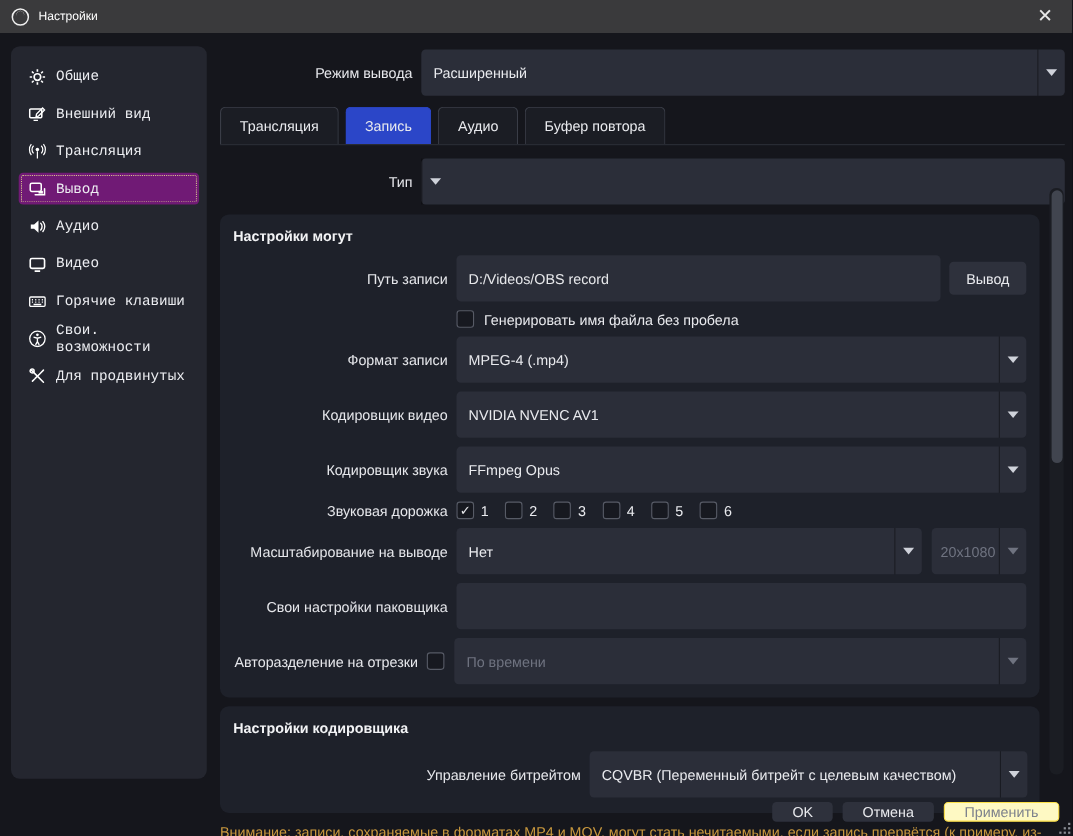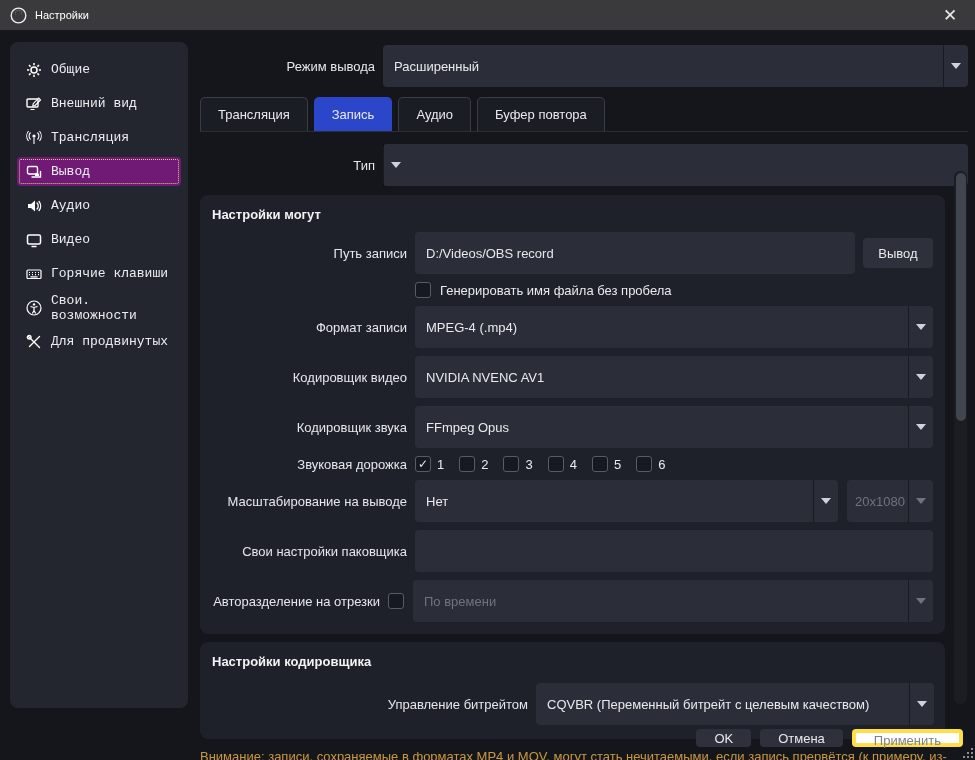--- a/index.html
+++ b/index.html
@@ -67,21 +67,21 @@
   
   .warning { width:752px; margin-top:9px; color:#c9983e; line-height:17.5px; font-size:13px; }
 
   
   .scrollbar { position:absolute; left:754px; top:126px; width:13px; height:533px; background:#1b1d23; border-radius:6px; }
   .scroll-thumb { position:absolute; left:1.5px; top:2px; width:10px; height:248px; background:#41454f; border-radius:5px; }
 
   
   .footer { position:absolute; right:12px; bottom:13px; display:flex; gap:9px; }
   .btn { height:18px; padding:0 18px; background:#2e313c; border:none; border-radius:4px; color:#e9eaee; font-size:13px; }
-  .btn.disabled { background:#ffffff; border:4px solid #fde047; color:#7e828c; }
+  .btn.disabled { background:#fef9c3; border:1px solid #fde047; color:#7e828c; }
 
   .resize-grip { position:absolute; right:2px; bottom:2px; width:12px; height:12px; }
   .resize-grip i { position:absolute; width:2px; height:2px; background:#8a8d95; }
 </style>
 </head>
 <body>
 
 <div class="window">
 
   <div class="titlebar">

